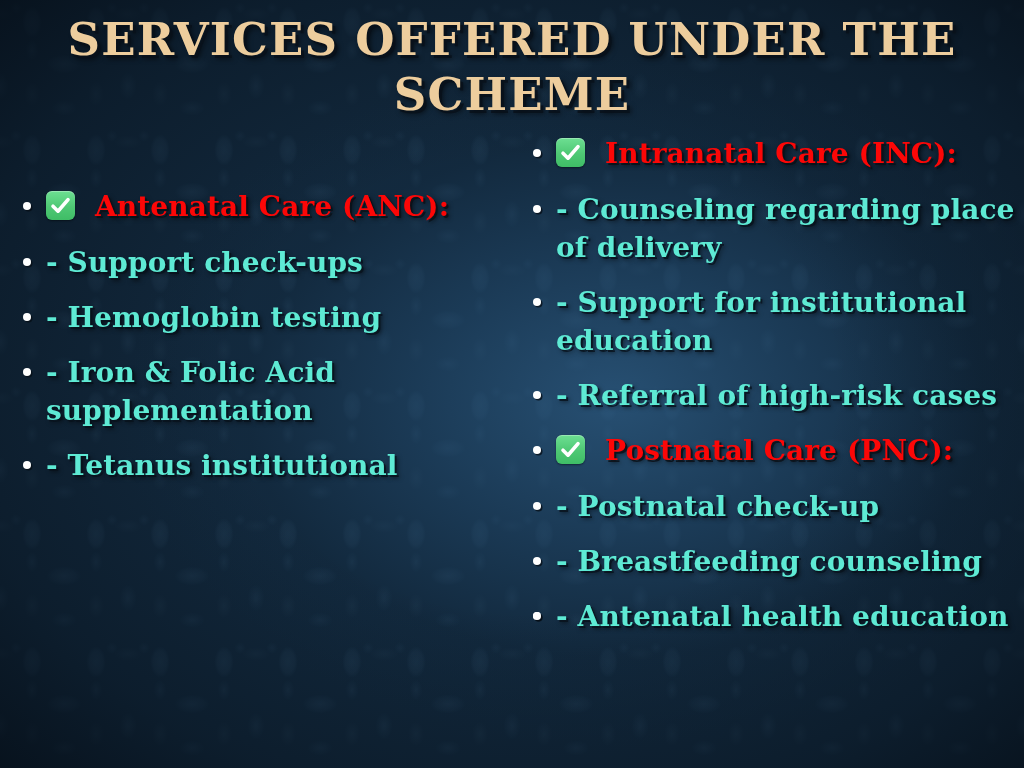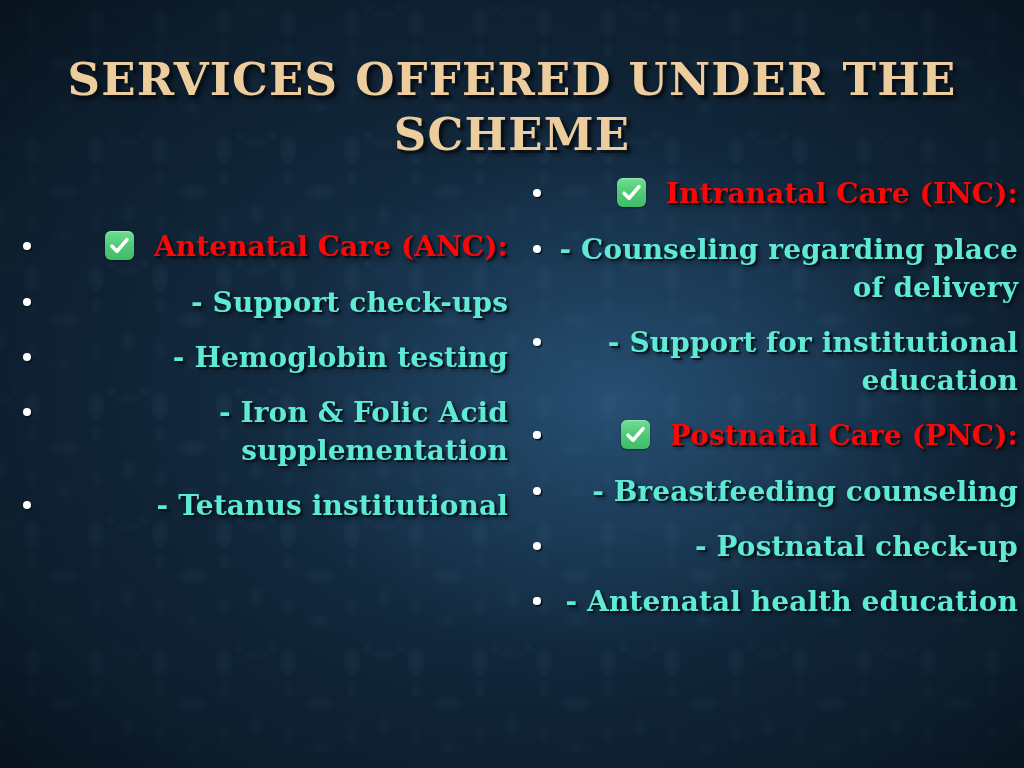--- a/index.html
+++ b/index.html
@@ -63,39 +63,39 @@
     position: absolute;
     inset: 0;
     background:
       radial-gradient(ellipse 78% 78% at 52% 50%,
         rgba(0,0,0,0) 38%,
         rgba(6,16,26,.45) 72%,
         rgba(4,11,19,.88) 100%);
   }
 
   
-  .content { position: absolute; inset: 0; margin-top: 40px; }
+  .content { position: absolute; inset: 0; }
 
   .slide-title {
     position: absolute;
     left: 60px;
     top: 12px;
     width: 904px;
     text-align: center;
     font-family: "DejaVu Serif", serif;
     font-weight: bold;
     font-size: 45px;
     line-height: 55px;
     letter-spacing: 1.2px;
     color: #edcd9d;
     text-transform: uppercase;
     text-shadow: 3px 3px 0 rgba(8,16,26,.85), 4px 4px 5px rgba(0,0,0,.55);
   }
 
-  .col { position: absolute; text-align: right; }
+  .col { position: absolute; }
   .col-left  { left: 8px;   top: 188px; width: 500px; }
   .col-right { left: 518px; top: 135px; width: 500px; }
 
   .bullet-row {
     position: relative;
     display: block;
     padding-left: 38px;
     margin-bottom: 17px;
   }
   .bullet-row .dot {
@@ -162,24 +162,24 @@
         <div class="bullet-row"><span class="dot"></span><span class="b-text">- Iron &amp; Folic Acid supplementation</span></div>
         <div class="bullet-row"><span class="dot"></span><span class="b-text">- Tetanus institutional</span></div>
       </div>
 
     <div class="col col-right" id="col-right">
         <div class="bullet-row heading-row"><span class="dot"></span><span class="check-emoji"><svg width="23" height="23" viewBox="0 0 23 23">
               <path d="M4 12.2 L9 17.2 L19 5.6" fill="none" stroke="#ffffff" stroke-width="3.6" stroke-linecap="round" stroke-linejoin="round"></path>
             </svg></span><span class="gap"></span><span class="b-text">Intranatal Care (INC):</span></div>
         <div class="bullet-row"><span class="dot"></span><span class="b-text">- Counseling regarding place of delivery</span></div>
         <div class="bullet-row"><span class="dot"></span><span class="b-text">- Support for institutional education</span></div>
-        <div class="bullet-row"><span class="dot"></span></div>
+        <div class="bullet-row"><span class="dot"></span><span class="b-text">- Referral of high-risk cases</span></div>
         <div class="bullet-row heading-row"><span class="dot"></span><span class="check-emoji"><svg width="23" height="23" viewBox="0 0 23 23">
               <path d="M4 12.2 L9 17.2 L19 5.6" fill="none" stroke="#ffffff" stroke-width="3.6" stroke-linecap="round" stroke-linejoin="round"></path>
             </svg></span><span class="gap"></span><span class="b-text">Postnatal Care (PNC):</span></div>
+        <div class="bullet-row"><span class="dot"></span><span class="b-text">- Postnatal check-up</span></div>
         <div class="bullet-row"><span class="dot"></span><span class="b-text">- Breastfeeding counseling</span></div>
-        <div class="bullet-row"><span class="dot"></span><span class="b-text">- Postnatal check-up</span></div>
         <div class="bullet-row"><span class="dot"></span></div>
         <div class="bullet-row"><span class="dot"></span><span class="b-text">- Antenatal health education</span></div>
       </div>
 
   </div>
 </div>
 
 </body></html>

